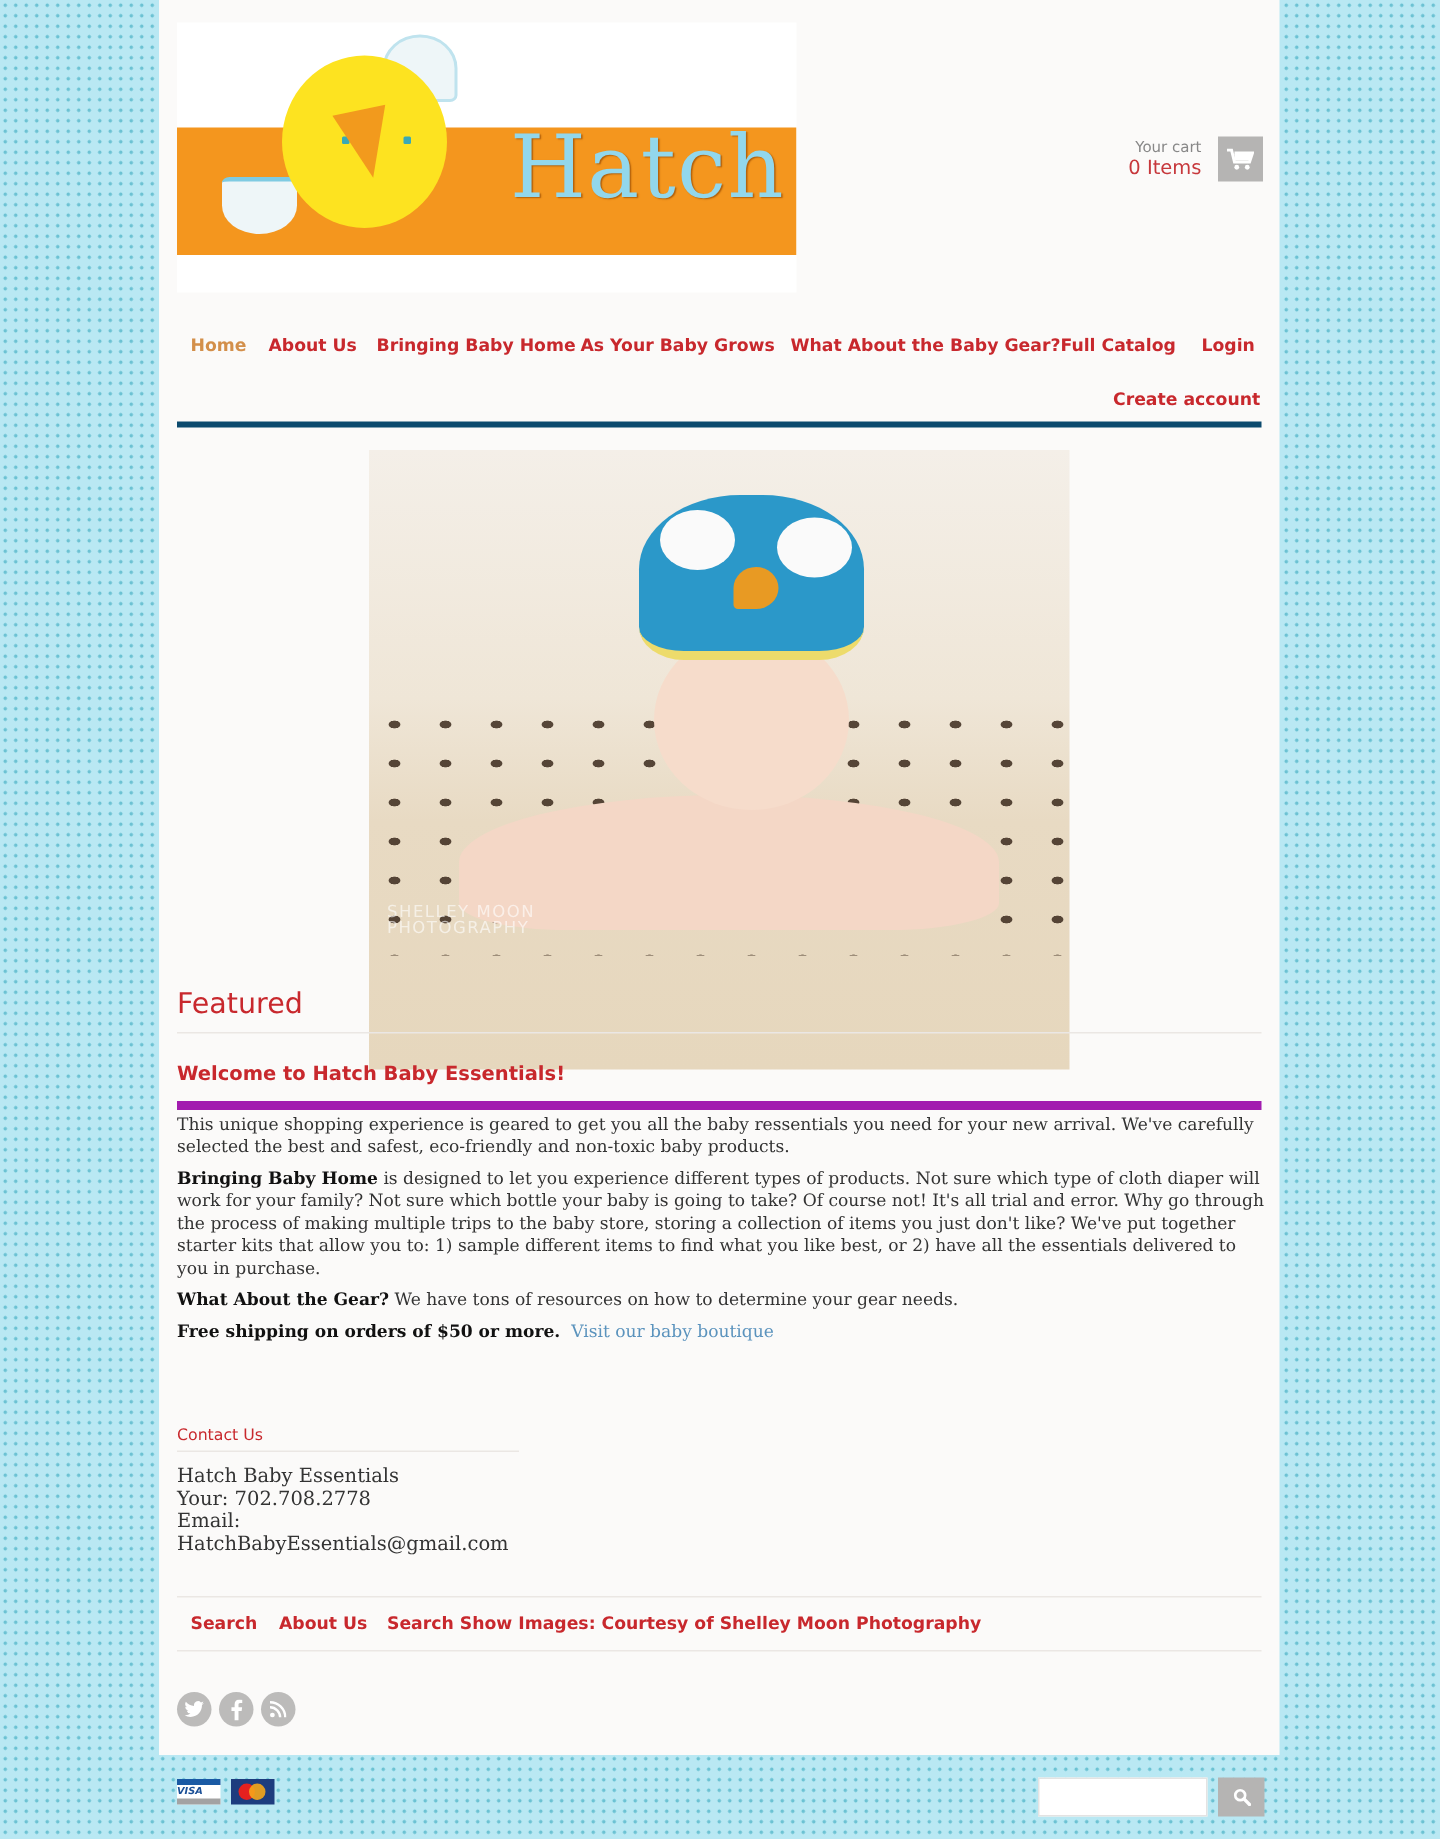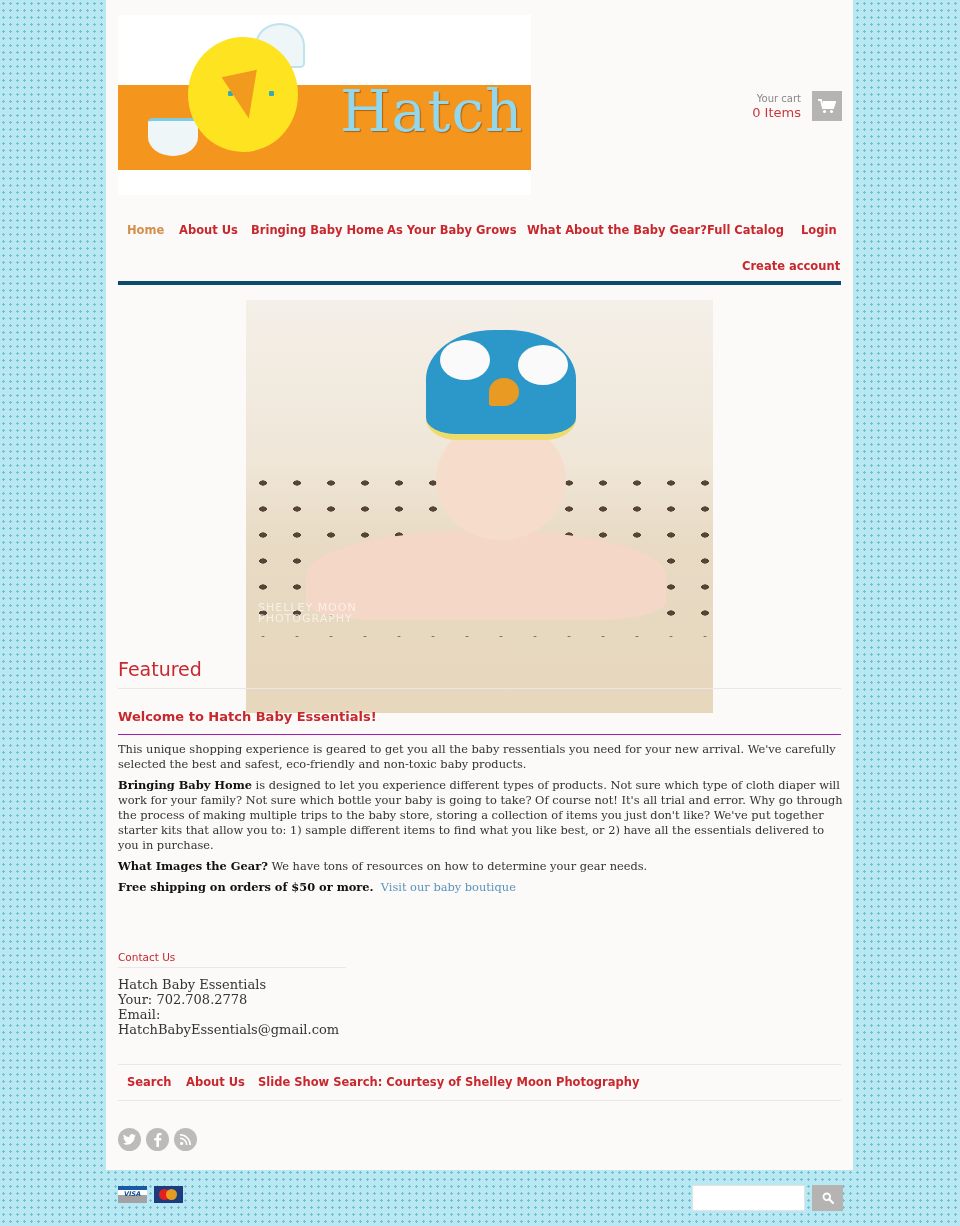--- a/index.html
+++ b/index.html
@@ -45,41 +45,41 @@
   .hero .dots { position: absolute; left: 0; top: 170px; width: 100%; height: 167px;
     background-image: radial-gradient(ellipse 6px 4px, #3b2a1d 60%, transparent 70%); background-size: 34px 26px; opacity: .85; }
   .hero .face { position: absolute; left: 190px; top: 120px; width: 130px; height: 120px; border-radius: 50%; background: #f6dccb; }
   .hero .hat { position: absolute; left: 180px; top: 30px; width: 150px; height: 110px; background: #2b98c9; border-radius: 45% 45% 20% 20%; border-bottom: 6px solid #eddb6b; }
   .hero .eyepatch { position: absolute; top: 40px; width: 50px; height: 40px; background: #fafafa; border-radius: 50%; }
   .hero .owlbeak { position: absolute; left: 243px; top: 78px; width: 30px; height: 28px; background: #e89a23; border-radius: 50% 50% 50% 10%; }
   .hero .body { position: absolute; left: 60px; top: 230px; width: 360px; height: 90px; border-radius: 50% 50% 20% 20%; background: #f4d7c6; }
   .hero .watermark { position: absolute; left: 12px; top: 302px; font-family: "DejaVu Sans", sans-serif; font-size: 11px; color: rgba(255,255,255,.6); line-height: 11px; letter-spacing: 1px; }
 
   h2.featured { position: absolute; left: 12px; top: 658px; width: 723px; font-family: "DejaVu Sans", sans-serif; font-weight: normal; font-size: 19px; color: #c8282d; padding-bottom: 8px; border-bottom: 1px solid #ebe7e4; }
-  h3.welcome { position: absolute; left: 12px; top: 709px; width: 723px; font-family: "DejaVu Sans", sans-serif; font-weight: bold; font-size: 13px; color: #c8282d; padding-bottom: 10px; border-bottom: 1px solid #a21caf; }
+  h3.welcome { position: absolute; left: 12px; top: 709px; width: 723px; font-family: "DejaVu Sans", sans-serif; font-weight: bold; font-size: 13px; color: #c8282d; padding-bottom: 10px; border-bottom: 6px solid #a21caf; }
   .content { position: absolute; left: 12px; top: 742px; width: 730px; font-size: 11.4px; line-height: 15px; color: #333; }
   .content p { margin-bottom: 6px; }
   .content b { color: #111; }
   .content a { color: #5b93bd; text-decoration: none; }
 
   .contact { position: absolute; left: 12px; top: 951px; width: 228px; }
   .contact h4 { font-family: "DejaVu Sans", sans-serif; font-weight: normal; font-size: 10.5px; color: #c8282d; padding-bottom: 4px; border-bottom: 1px solid #ebe7e4; margin-bottom: 9px; }
   .contact div { font-size: 13px; line-height: 15px; color: #333; }
 
   .footer-nav { position: absolute; left: 12px; top: 1064px; width: 723px; height: 37px; border-top: 1px solid #ebe7e4; border-bottom: 1px solid #ebe7e4; }
   .footer-nav a { position: absolute; top: 10px; font-family: "DejaVu Sans", sans-serif; font-size: 11.5px; font-weight: bold; color: #c8282d; text-decoration: none; white-space: nowrap; }
 
   .social { position: absolute; left: 12px; top: 1128px; display: flex; gap: 5px; }
   .social span { width: 23px; height: 23px; border-radius: 50%; background: #bcbbba; display: flex; align-items: center; justify-content: center; }
   .copyright { position: absolute; right: 11px; top: 1128px; font-size: 11.4px; color: #333; white-space: nowrap; }
   .copyright a { color: #5b93bd; text-decoration: none; }
 
   .cards { position: absolute; left: 118px; top: 1186px; display: flex; gap: 7px; }
   .card { width: 29px; height: 17px; position: relative; }
-  .card.visa { background: #fff; border-top: 4px solid #1a5aa4; border-bottom: 8px solid #a3a3a3; font-family: "DejaVu Sans", sans-serif; font-size: 6.5px; font-weight: bold; font-style: italic; color: #1a4f96; text-align: center; line-height: 9px; }
+  .card.visa { background: #fff; border-top: 4px solid #1a5aa4; border-bottom: 4px solid #a3a3a3; font-family: "DejaVu Sans", sans-serif; font-size: 6.5px; font-weight: bold; font-style: italic; color: #1a4f96; text-align: left; line-height: 9px; }
   .card.mc { background: #1d3c7e; }
   .card.mc .c1 { position: absolute; left: 5px; top: 3px; width: 11px; height: 11px; border-radius: 50%; background: #e4211f; }
   .card.mc .c2 { position: absolute; left: 12px; top: 3px; width: 11px; height: 11px; border-radius: 50%; background: #f6a61a; opacity: .9; }
   .search-box { position: absolute; left: 692px; top: 1185px; width: 113px; height: 26px; background: #fff; border: 1px solid #e3e3e3; font-size: 11px; padding: 0 5px; }
   .search-btn { position: absolute; left: 812px; top: 1185px; width: 31px; height: 26px; background: #b5b4b3; display: flex; align-items: center; justify-content: center; border: none; }
 </style>
 </head>
 <body>
 
 <div class="page">
@@ -135,36 +135,36 @@
       <div>PHOTOGRAPHY</div>
     </div>
   </div>
 
   <h2 class="featured">Featured</h2>
   <h3 class="welcome">Welcome to Hatch Baby Essentials!</h3>
 
   <div class="content">
     <p>This unique shopping experience is geared to get you all the baby ressentials you need for your new arrival.  We've carefully selected the best and safest, eco-friendly and non-toxic baby products.</p>
     <p><b>Bringing Baby Home</b><span> is designed to let you experience different types of products.  Not sure which type of cloth diaper will work for your family?  Not sure which bottle your baby is going to take?  Of course not!  It's all trial and error.  Why go through the process of making multiple trips to the baby store, storing a collection of items you just don't like?  We've put together starter kits that allow you to:  1) sample different items to find what you like best, or 2) have all the essentials delivered to you in purchase.</span></p>
-    <p><b>What Images the Gear?</b><span>  We have tons of resources on how to determine your gear needs.</span></p>
+    <p><b>What About the Gear?</b><span>  We have tons of resources on how to determine your gear needs.</span></p>
     <p><b>Free shipping on orders of $50 or more.</b>&nbsp; <a>Visit our baby boutique</a></p>
   </div>
 
   <div class="contact">
     <h4>Contact Us</h4>
     <div>Hatch Baby Essentials</div>
     <div>Your: 702.708.2778</div>
     <div>Email:</div>
     <div>HatchBabyEssentials@gmail.com</div>
   </div>
 
   <div class="footer-nav">
     <a style="left:9px">Search</a>
     <a style="left:68px">About Us</a>
-    <a style="left:140px">Slide Show Search: Courtesy of Shelley Moon Photography</a>
+    <a style="left:140px">Search Show Images: Courtesy of Shelley Moon Photography</a>
   </div>
 
   <div class="social">
     <span>
         <svg width="13" height="11" viewBox="0 0 24 20">
           <path fill="#fff" d="M24 2.4a10 10 0 0 1-2.8.8A5 5 0 0 0 23.3.4a10 10 0 0 1-3.1 1.2A4.9 4.9 0 0 0 11.8 6 14 14 0 0 1 1.7.9a4.9 4.9 0 0 0 1.5 6.6A4.9 4.9 0 0 1 1 6.9 4.9 4.9 0 0 0 4.9 11.8a5 5 0 0 1-2.2.1 4.9 4.9 0 0 0 4.6 3.4A9.9 9.9 0 0 1 0 17.3 14 14 0 0 0 7.5 19.5c9 0 14-7.5 14-14v-.6A10 10 0 0 0 24 2.4z"></path>
         </svg>
       </span>
     <span>
         <svg width="8" height="14" viewBox="0 0 8 14">

